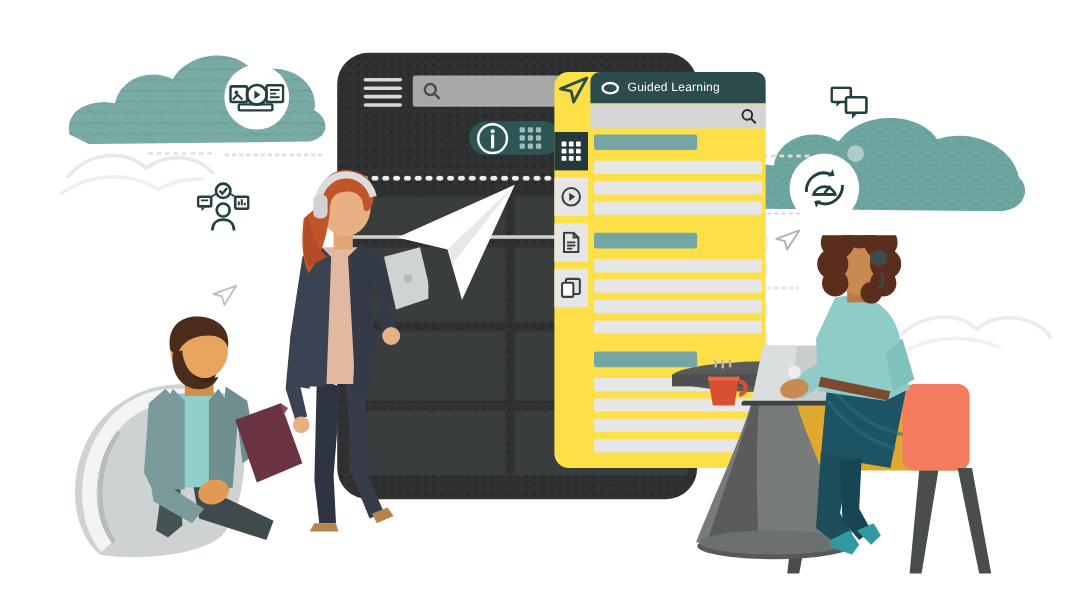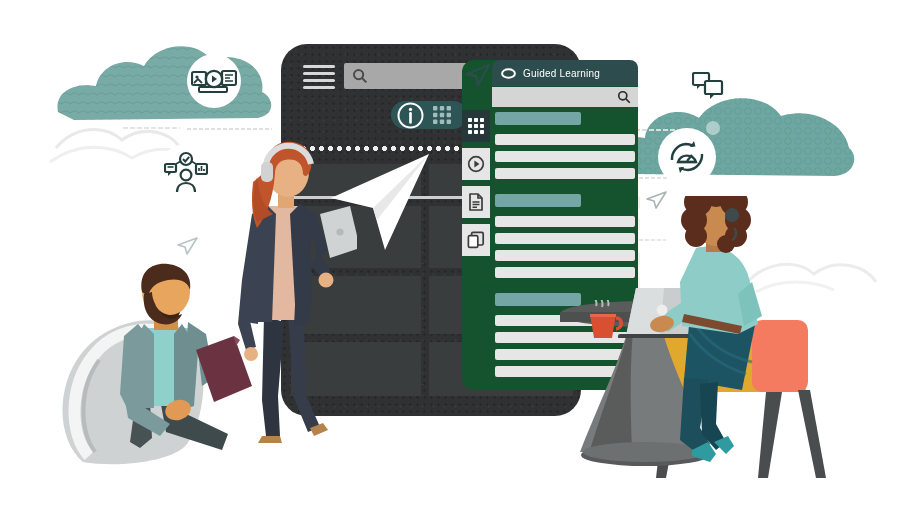--- a/index.html
+++ b/index.html
@@ -28,21 +28,21 @@
   #dev-search{position:absolute;left:63px;top:19px;width:213px;height:26px;background:#a8a8a8;border-radius:2px;}
   #dev-pill{position:absolute;left:110px;top:57px;width:76px;height:28px;border-radius:14px;background:#2e5556;
     display:flex;align-items:center;gap:7px;padding-left:6px;}
   #dev-divider{position:absolute;left:0;right:0;top:101px;height:7px;
     background-image:radial-gradient(#ffffff 45%,transparent 47%);background-size:9px 7px;opacity:.92;}
   .dev-tile{position:absolute;background:#3a3d3e;}
   #dev-rule{position:absolute;left:4px;top:152px;width:292px;height:3px;background:#cfcfcf;}
   #dev-arrow{position:absolute;left:44px;top:106px;}
 
   
-  #panel{position:absolute;left:462px;top:60px;width:176px;height:330px;background:#14532d;border-radius:12px;}
+  #panel{position:absolute;left:462px;top:60px;width:176px;height:330px;background:#fde047;border-radius:12px;}
   #panel-header{position:absolute;left:30px;top:0;width:146px;height:26px;background:#2d4c4d;
     border-radius:8px 8px 0 0;display:flex;align-items:center;gap:7px;padding-left:9px;}
   #panel-title{color:#ffffff;font-size:10px;letter-spacing:.2px;white-space:nowrap;}
   #panel-search{position:absolute;left:30px;top:27px;width:146px;height:20px;background:#d5d5d5;
     display:flex;align-items:center;justify-content:flex-end;padding-right:7px;}
   #panel-arrow{position:absolute;left:3px;top:3px;}
   #rail{position:absolute;left:0;top:50px;width:28px;}
   .rail-btn{width:28px;height:32px;background:#e6e6e6;margin-bottom:6px;display:flex;align-items:center;justify-content:center;}
   .rail-btn.active{background:#25383a;}
   #rows{position:absolute;left:33px;top:52px;width:140px;}

